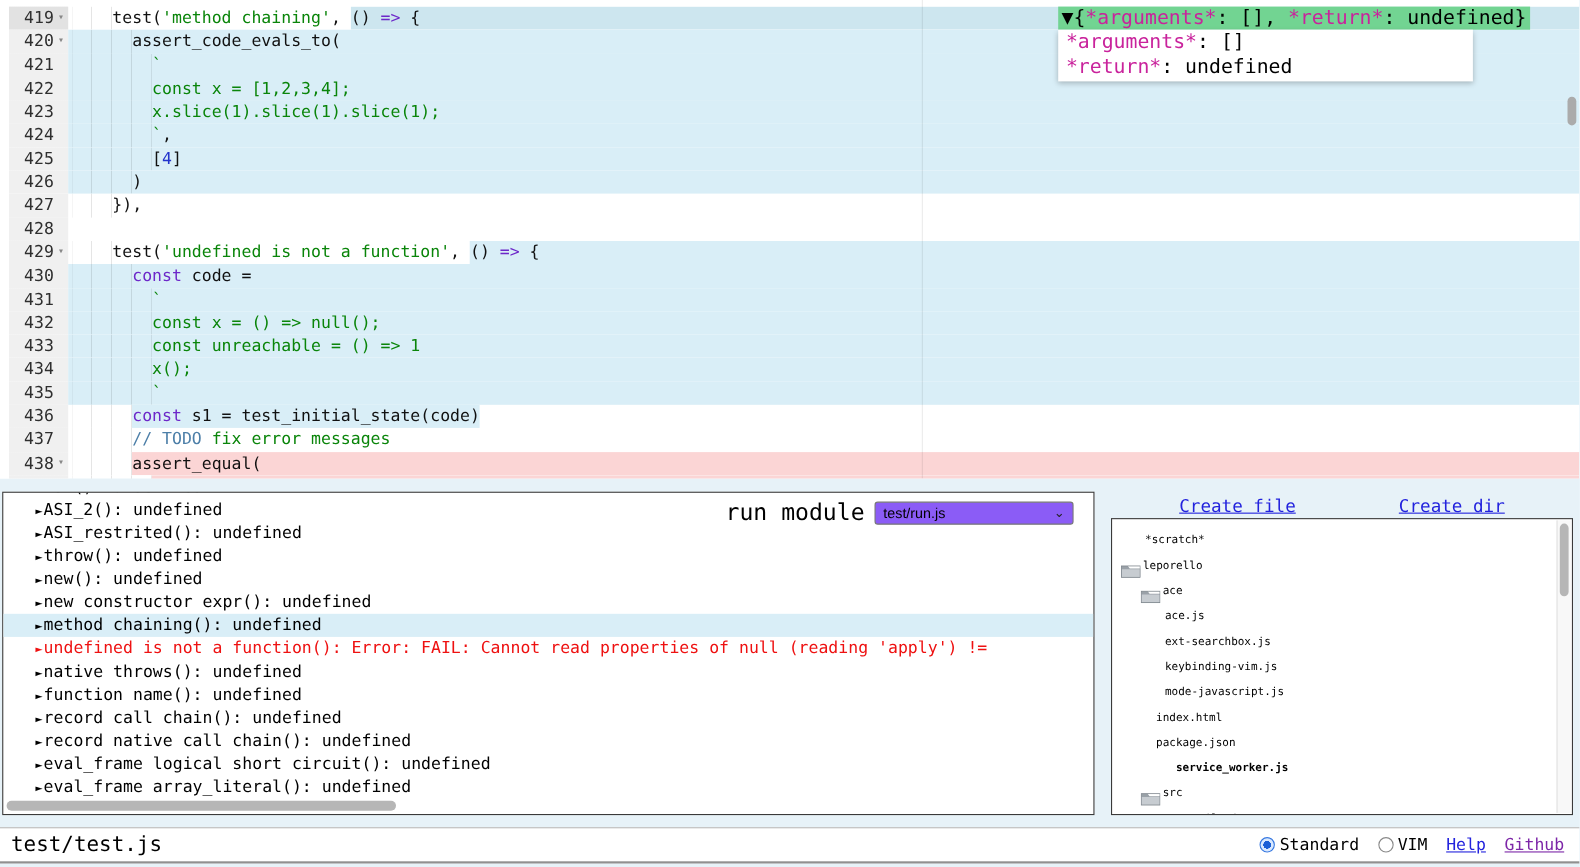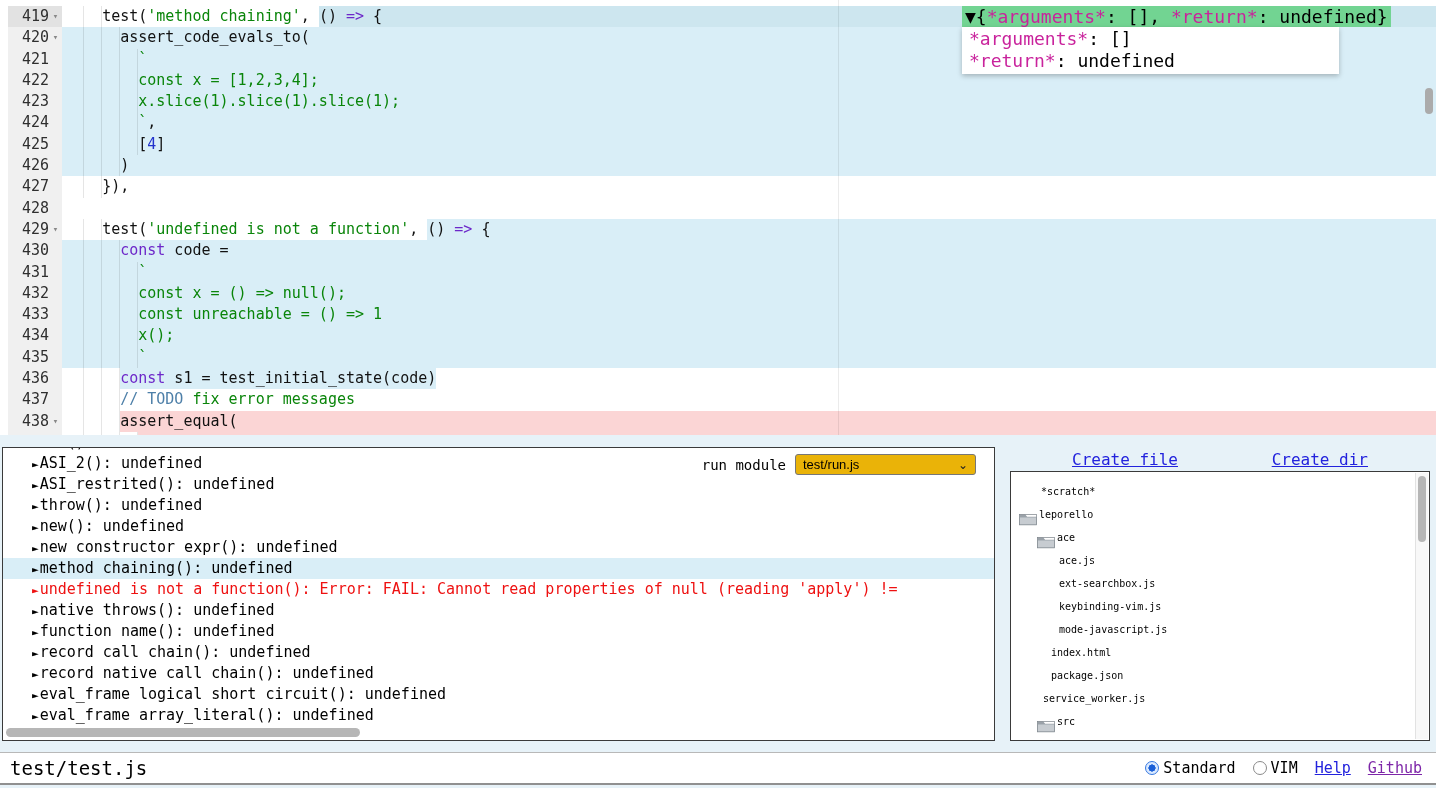--- a/index.html
+++ b/index.html
@@ -38,22 +38,22 @@
   
   .console { position:absolute; left:2px; top:447px; width:993px; height:294px;
              background:#fff; border:1px solid #3a3a3a; overflow:hidden; }
   #console-rows { height:279px; overflow:hidden; padding-left:29px; }
   .con-row { height:21px; line-height:21px; font-size:15px; white-space:pre; color:#000; overflow:hidden; }
   .con-row.clipped { margin-top:-16px; }
   .con-row.selected { background:#d9eef7; margin-left:-29px; padding-left:29px; }
   .con-row.error { color:#ee1111; }
   .con-arrow { font-size:11px; margin-right:1px; }
   .run-module { position:absolute; top:6px; right:18px; display:flex; align-items:center; gap:9px; background:#fff; }
-  .rm-label { font-size:14px; color:#000; }
-  .rm-select { width:181px; height:21px; border:1px solid #777; border-radius:3px; background:#eab308;
+  .rm-label { font-size:21px; color:#000; }
+  .rm-select { width:181px; height:21px; border:1px solid #777; border-radius:3px; background:#8b5cf6;
                display:flex; align-items:center; padding:0 7px; font-family:"Liberation Sans",sans-serif; font-size:13px; }
   .rm-chev { margin-left:auto; font-size:12px; color:#222; }
   .hscroll { position:absolute; left:1px; right:1px; bottom:1px; height:13px; background:#fff; }
   .hthumb { position:absolute; left:2px; top:2px; width:354px; height:9px; background:#b6b6b6; border-radius:5px; }
 
   
   .files-header { position:absolute; left:1010px; top:447px; width:420px; height:24px;
                   display:flex; justify-content:space-between; padding:0 62px; align-items:center; }
   .files-header a { font-size:16px; color:#2222dd; text-decoration:underline; cursor:pointer; }
   .tree { position:absolute; left:1010px; top:471px; width:420px; height:270px;
@@ -286,21 +286,21 @@
             <path d="M0.5 2.5 h6.5 l2 2.5 H19.5 V14 H0.5 Z" fill="#9aa1a8"></path>
             <path d="M0.5 5.8 H19.5 V14 H0.5 Z" fill="#c7ccd1"></path>
             <rect x="0.5" y="2.5" width="19" height="11.5" fill="none" stroke="#7e858c" stroke-width="0.8"></rect>
           </svg><span>ace</span></div>
         <div class="tree-row" style="padding-left: 48px;"><span>ace.js</span></div>
         <div class="tree-row" style="padding-left: 48px;"><span>ext-searchbox.js</span></div>
         <div class="tree-row" style="padding-left: 48px;"><span>keybinding-vim.js</span></div>
         <div class="tree-row" style="padding-left: 48px;"><span>mode-javascript.js</span></div>
         <div class="tree-row" style="padding-left: 40px;"><span>index.html</span></div>
         <div class="tree-row" style="padding-left: 40px;"><span>package.json</span></div>
-        <div class="tree-row" style="padding-left: 32px;"><span>service_worker.js</span></div>
+        <div class="tree-row" style="padding-left: 58px; font-weight: bold;"><span>service_worker.js</span></div>
         <div class="tree-row" style="padding-left: 26px;"><svg width="18" height="14" viewBox="0 0 20 15">
             <path d="M0.5 2.5 h6.5 l2 2.5 H19.5 V14 H0.5 Z" fill="#9aa1a8"></path>
             <path d="M0.5 5.8 H19.5 V14 H0.5 Z" fill="#c7ccd1"></path>
             <rect x="0.5" y="2.5" width="19" height="11.5" fill="none" stroke="#7e858c" stroke-width="0.8"></rect>
           </svg><span>src</span></div>
         <div class="tree-row" style="padding-left: 48px;"><span>ast_utils.js</span></div>
       </div>
     <div class="vscroll">
       <div class="vthumb"></div>
     </div>

